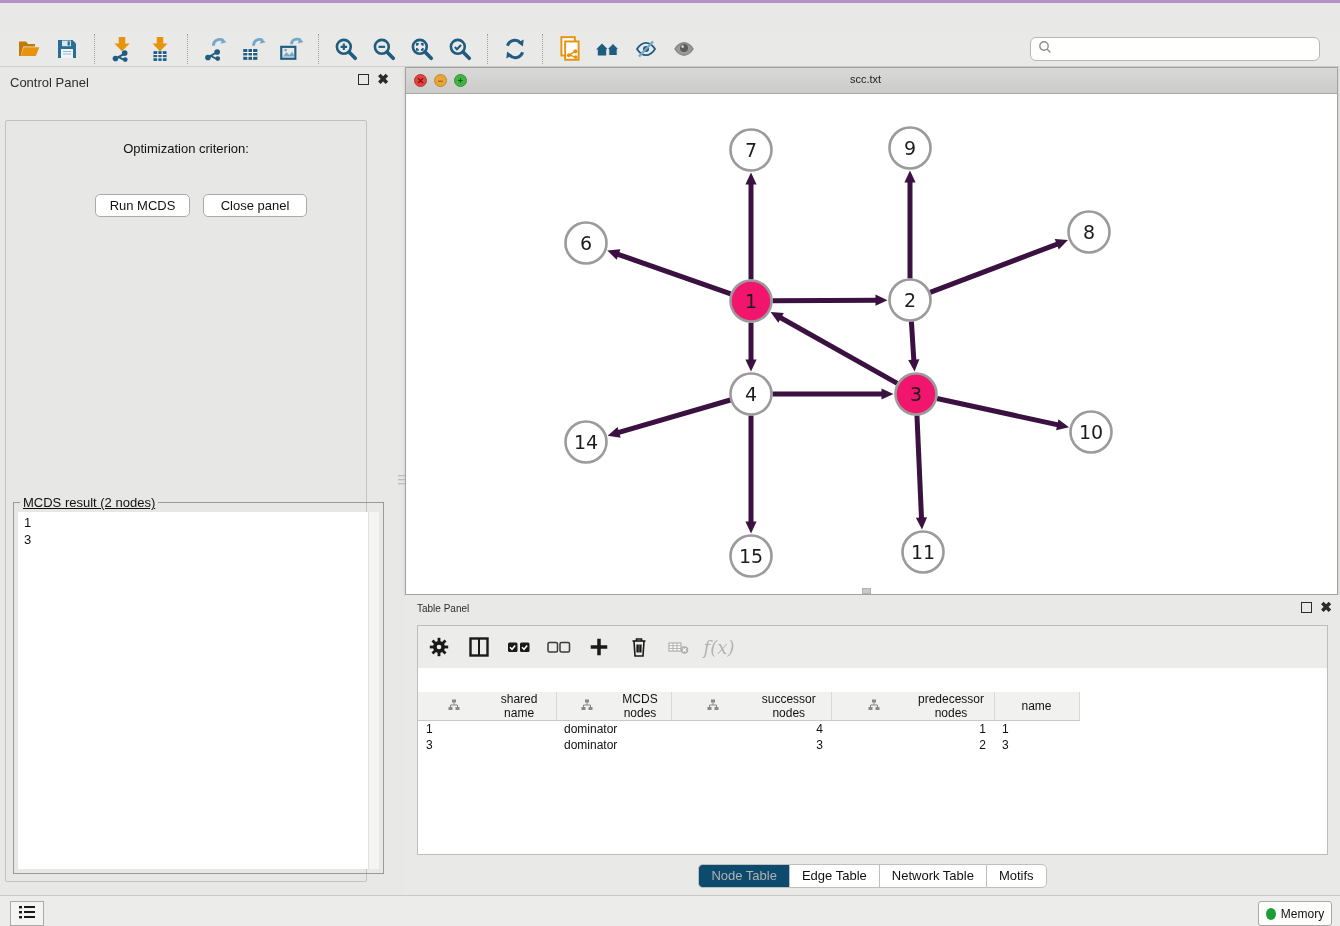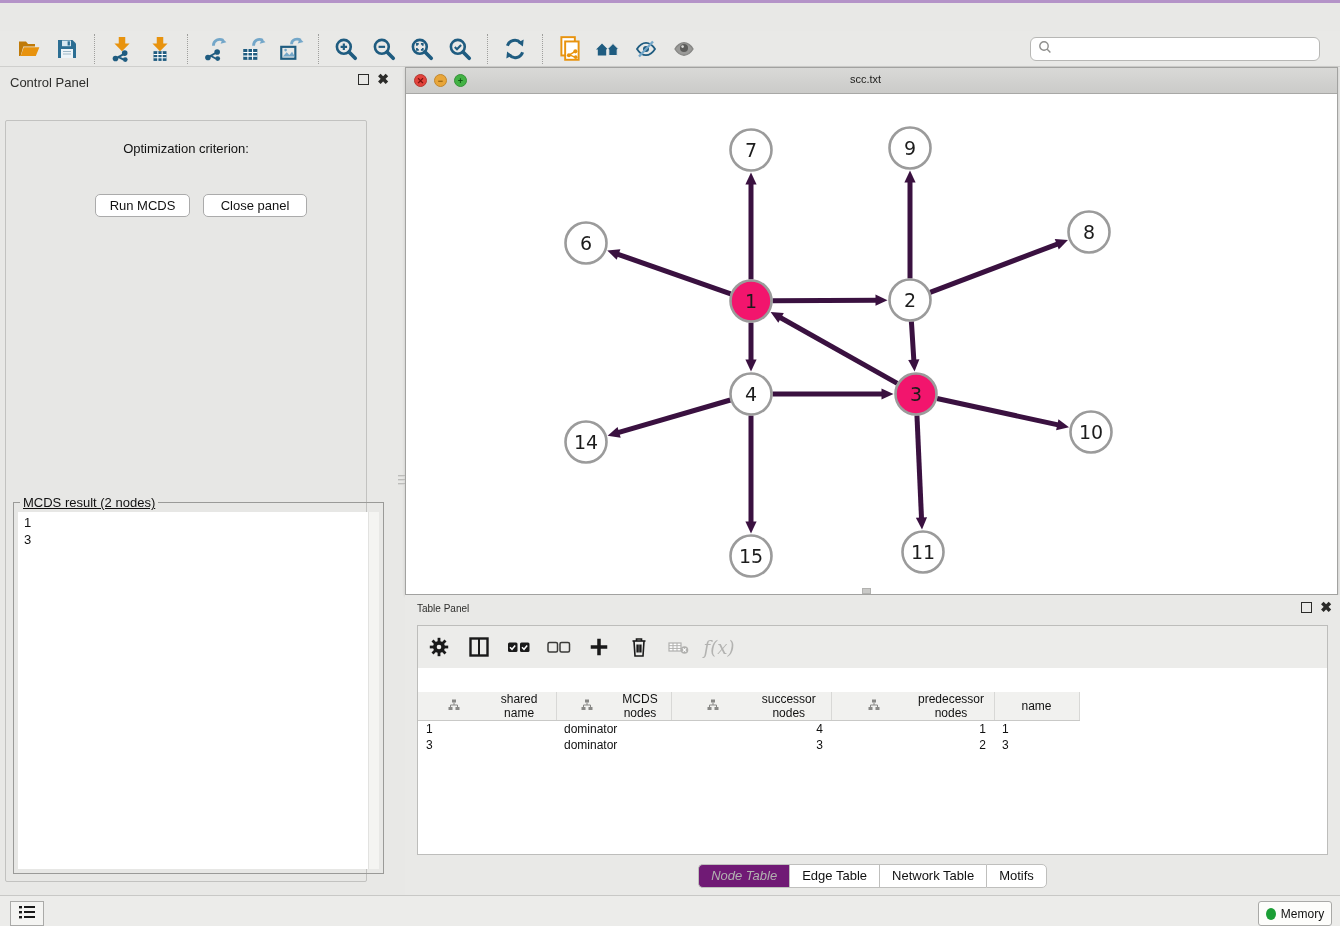--- a/index.html
+++ b/index.html
@@ -67,21 +67,21 @@
   .fx { font-family:"DejaVu Serif",serif; font-style:italic; font-size:18px; color:#b3b3b1; }
   table.node-table { position:absolute; left:0; top:42px; border-collapse:collapse; table-layout:fixed; width:909px; font-size:12px;margin-top:24px; }
   table.node-table th { height:22px; background:#f1f1ef; border-right:1px solid #d8d8d6; border-bottom:1px solid #c9c9c7; font-weight:normal; color:#111; padding:0; }
   table.node-table th .hwrap { display:flex; align-items:center; padding:0 4px; }
   table.node-table th .hwrap span { flex:1; text-align:center; }
   table.node-table th.filler { background:#fff; border:none; }
   table.node-table td { height:16px; padding:0 8px; color:#111; vertical-align:middle; }
   td.al { text-align:left; } td.ar { text-align:right; }
   .tp-tabs { position:absolute; left:0; top:269px; width:100%; display:flex; justify-content:center; }
   .tp-tabs .seg-tab { padding:3px 12px 4px; }
-  .tp-tabs .seg-tab.active { background:#701a75; color:#b2b2b0;font-style:italic; }
+  .tp-tabs .seg-tab.active { background:#0c4a6e; color:#b2b2b0; }
 
   
   .statusbar { position:absolute; left:0; top:892px; width:1340px; height:34px; background:#ececea; border-top:1px solid #c8c8c6; }
   .sb-left-btn { position:absolute; left:10px; top:5px; width:34px; height:25px; background:#f4f4f2; border:1px solid #aaaaa8; display:flex; align-items:center; justify-content:center; }
   .sb-mem { position:absolute; right:8px; top:5px; width:74px; height:25px; background:#fdfdfb; border:1px solid #a9a9a7; border-radius:3px; display:flex; align-items:center; justify-content:center; gap:5px; font-size:12px; color:#111; }
   .mem-dot { width:10px; height:12px; border-radius:50%; background:#1b9e35; }
 
   svg text { font-family:"DejaVu Sans",sans-serif; }
 </style>
 </head>

